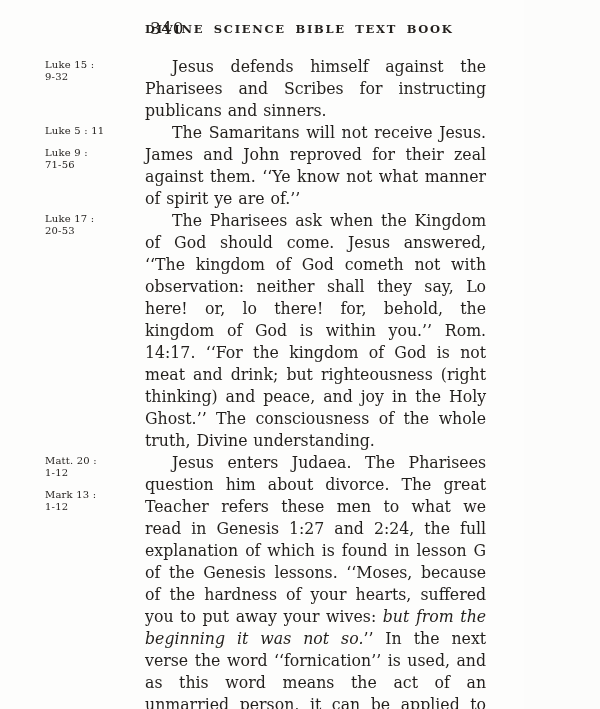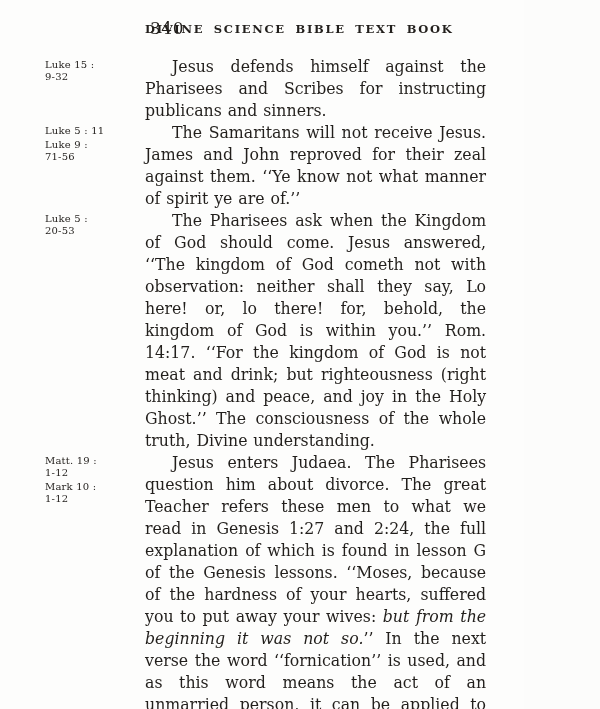--- a/index.html
+++ b/index.html
@@ -56,21 +56,21 @@
     width: 100px;
     box-sizing: border-box;
     padding-top: 4px;
     text-align: left;
     font-size: 10px;
     font-weight: 400;
     line-height: 12px;
     letter-spacing: 0.2px;
     color: #262320;
   }
-  .ref + .ref { margin-top: 2px; }
+  .ref + .ref { margin-top: 10px; }
   .para {
     margin: 0;
     width: 433px;
     transform: scaleX(0.9);
     transform-origin: 0 0;
     font-size: 17.5px;
     line-height: 22px;
     text-align: justify;
     text-indent: 30px;
     word-spacing: 1px;
@@ -106,35 +106,35 @@
             <div>Luke 9 :</div>
             <div>71-56</div>
           </div>
         </div>
     <p class="para"><span>The Samaritans will not receive Jesus.  James and John reproved for their zeal against them. ‘‘Ye know not what manner of spirit ye are of.’’</span></p>
   </div>
 
   <div class="section">
     <div class="refs">
           <div class="ref">
-            <div>Luke 5 :</div>
+            <div>Luke 17 :</div>
             <div>20-53</div>
           </div>
         </div>
     <p class="para"><span>The Pharisees ask when the Kingdom of God should come.  Jesus answered, ‘‘The kingdom of God cometh not with observation: neither shall they say, Lo here! or, lo there! for, behold, the kingdom of God is within you.’’  Rom. 14:17. ‘‘For the kingdom of God is not meat and drink; but righteousness (right thinking) and peace, and joy in the Holy Ghost.’’  The consciousness of the whole truth, Divine understanding.</span></p>
   </div>
 
   <div class="section">
     <div class="refs">
           <div class="ref">
-            <div>Matt. 19 :</div>
+            <div>Matt. 20 :</div>
             <div>1-12</div>
           </div>
           <div class="ref">
-            <div>Mark 10 :</div>
+            <div>Mark 13 :</div>
             <div>1-12</div>
           </div>
         </div>
     <p class="para"><span>Jesus enters Judaea.  The Pharisees question him about divorce.  The great Teacher refers these men to what we read in Genesis 1:27 and 2:24, the full explanation of which is found in lesson G of the Genesis lessons.  ‘‘Moses, because of the hardness of your hearts, suffered you to put away your wives: </span><em>but from the beginning it was not so.</em><span>’’  In the next verse the word ‘‘fornication’’ is used, and as this word means the act of an unmarried person, it can be applied to the married in one sense only, spiritually.</span></p>
   </div>
 
 </div>
 </div>
 
 </body></html>

